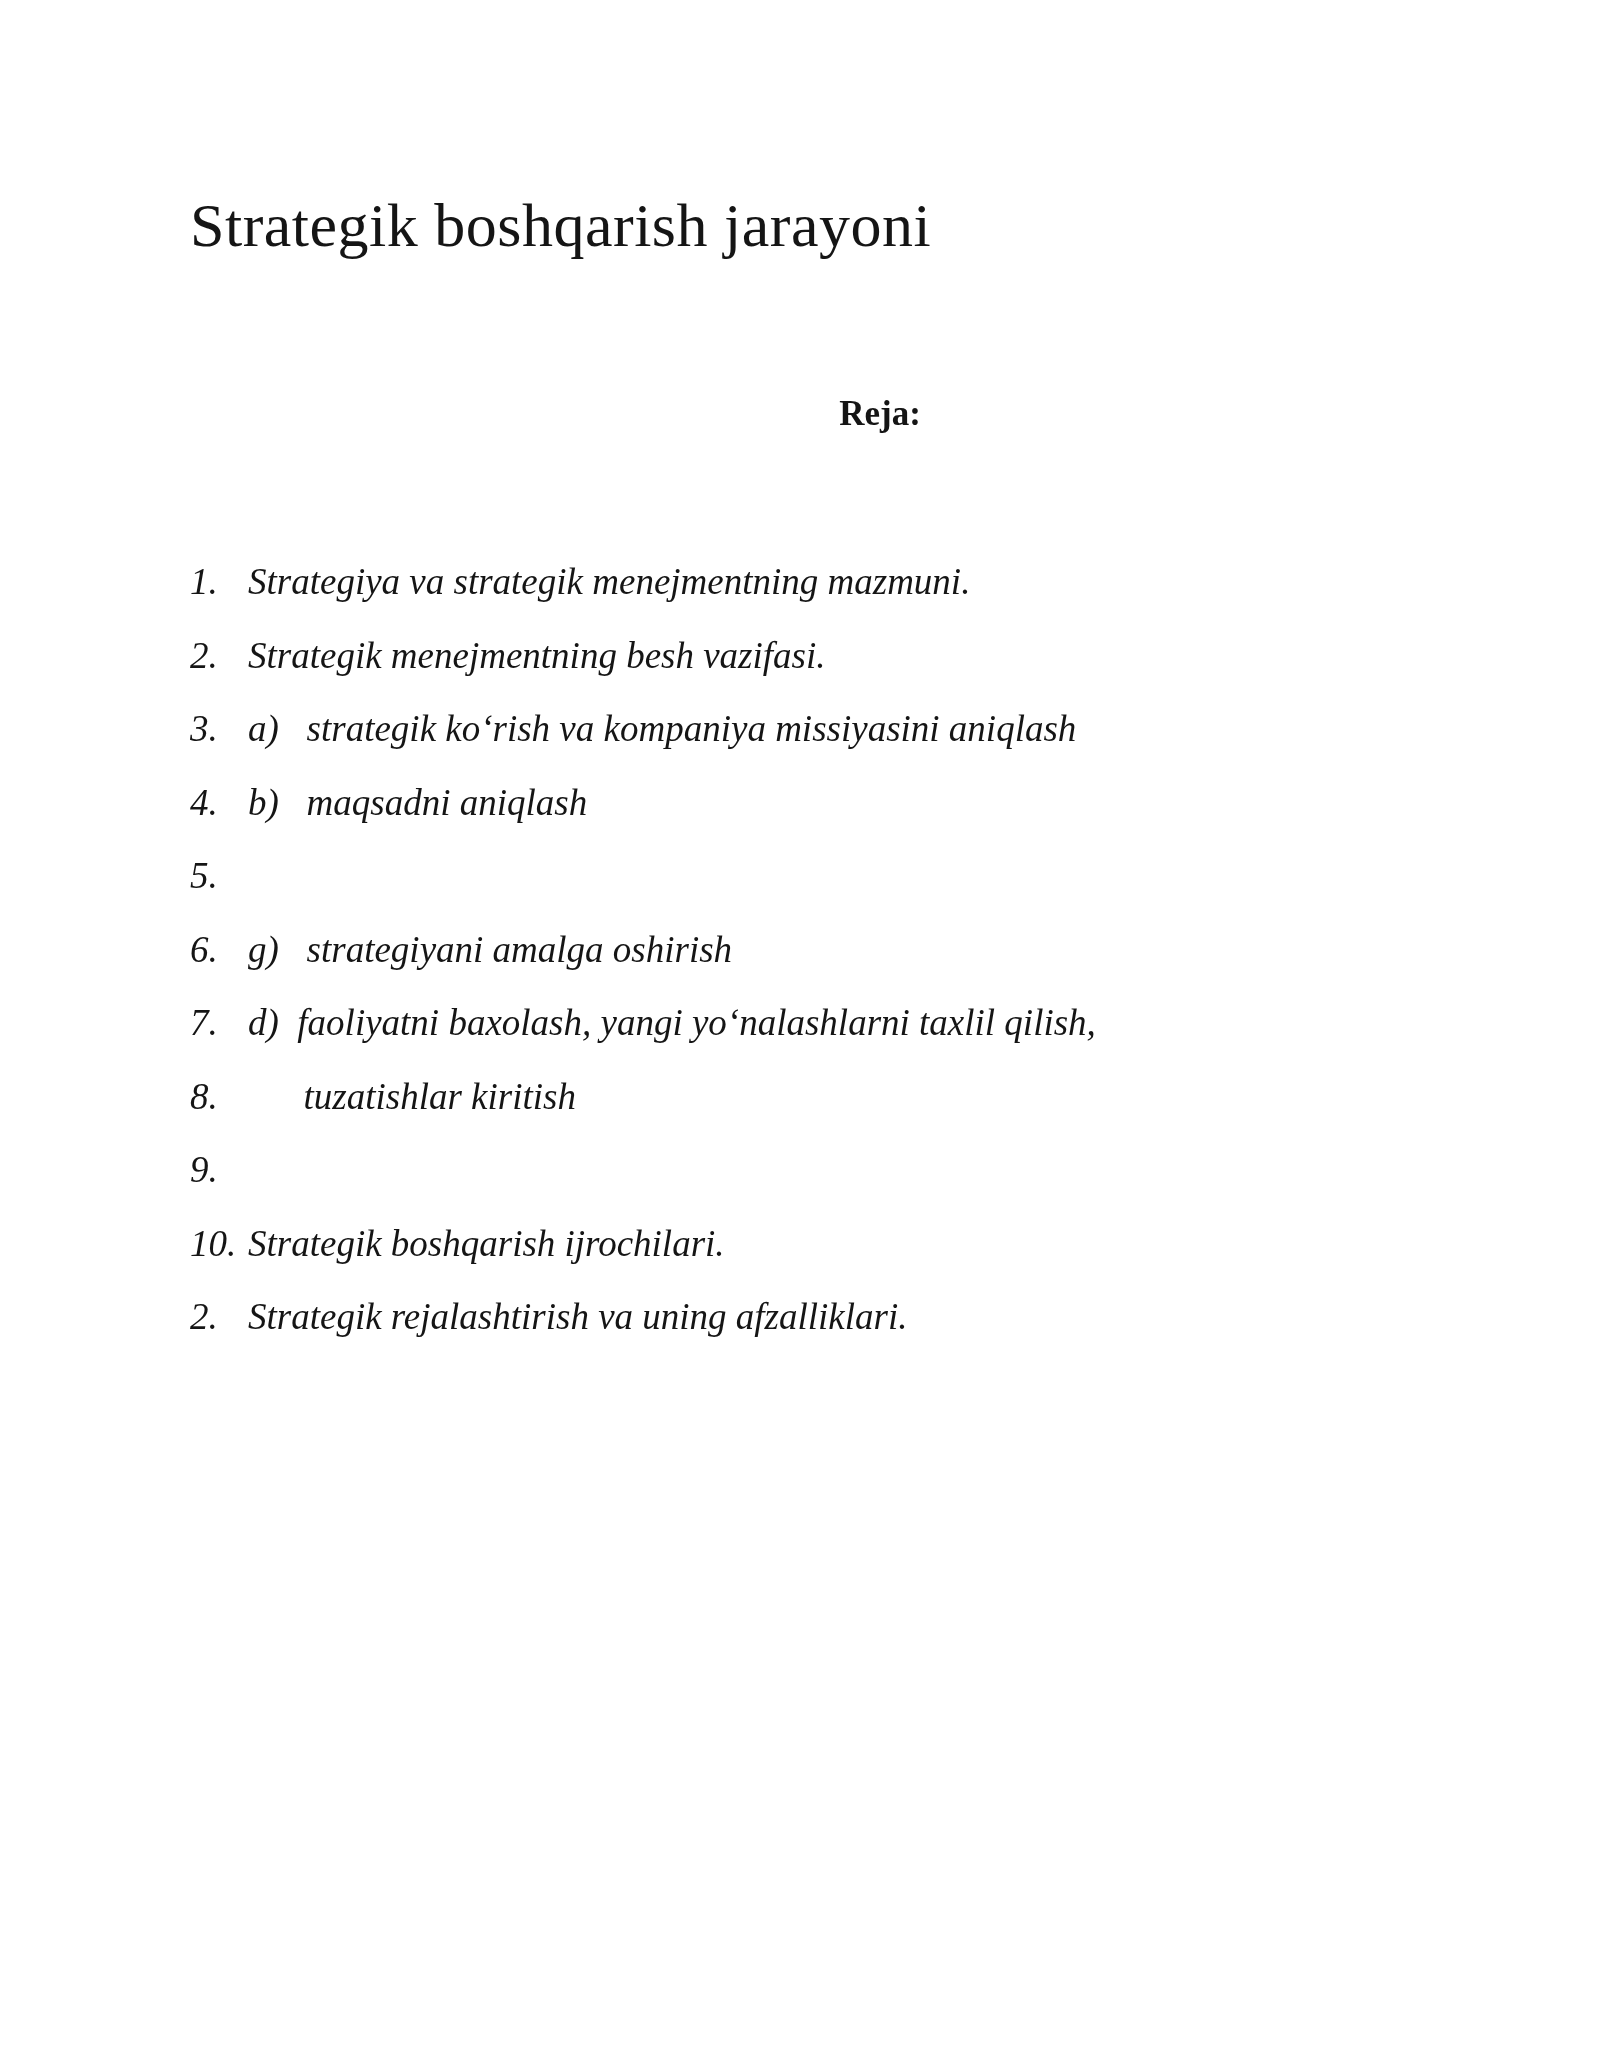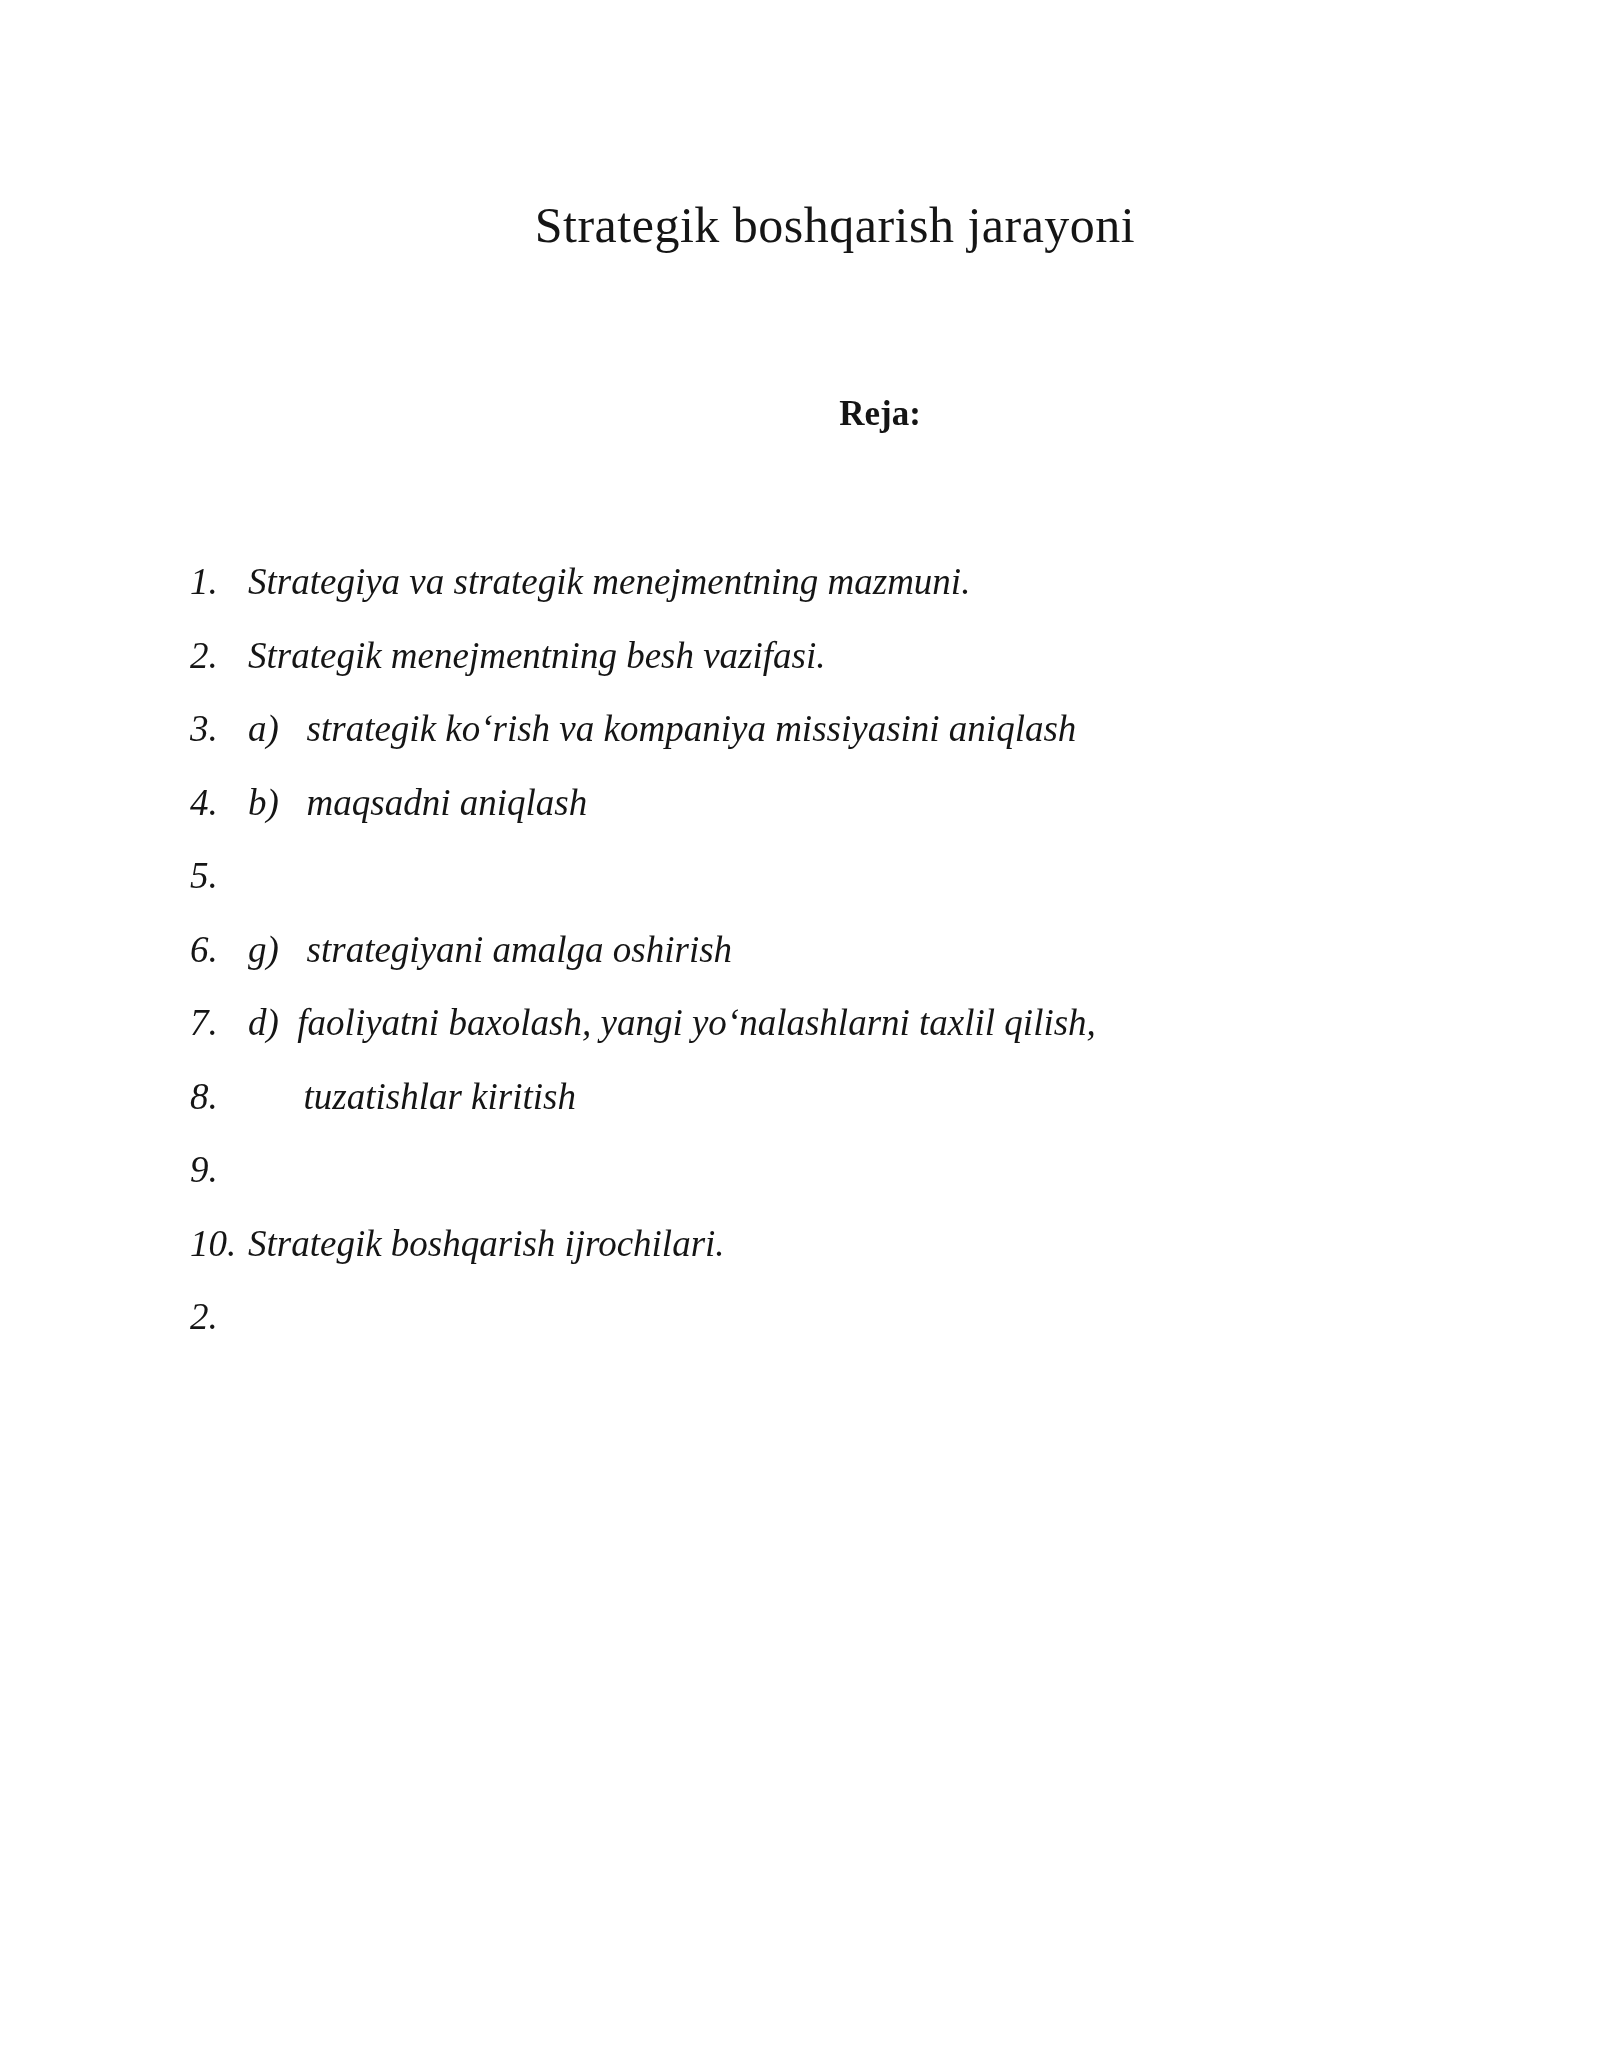--- a/index.html
+++ b/index.html
@@ -17,22 +17,21 @@
   .page {
     width: 1600px;
     height: 2070px;
     position: relative;
   }
   .doc-title {
     margin: 0;
     margin-top: 195px;
     margin-left: 190px;
     width: 1290px;
-    text-align: center;
-    font-size: 50px;
+    font-size: 62px;
     font-weight: 400;
     line-height: 60px;
     letter-spacing: 0.5px;
     white-space: nowrap;
   }
   .section-heading {
     margin: 0;
     margin-top: 132px;
     margin-left: 235px;
     width: 1290px;
@@ -110,16 +109,17 @@
     </li>
     <li>
       <span class="item-number">9.</span>
     </li>
     <li>
       <span class="item-number">10.</span>
       <span class="item-text">Strategik boshqarish ijrochilari.</span>
     </li>
     <li>
       <span class="item-number">2.</span>
+      <span class="item-text">Strategik rejalashtirish va uning afzalliklari.</span>
     </li>
   </ol>
 
 </div>
 
 </body></html>

